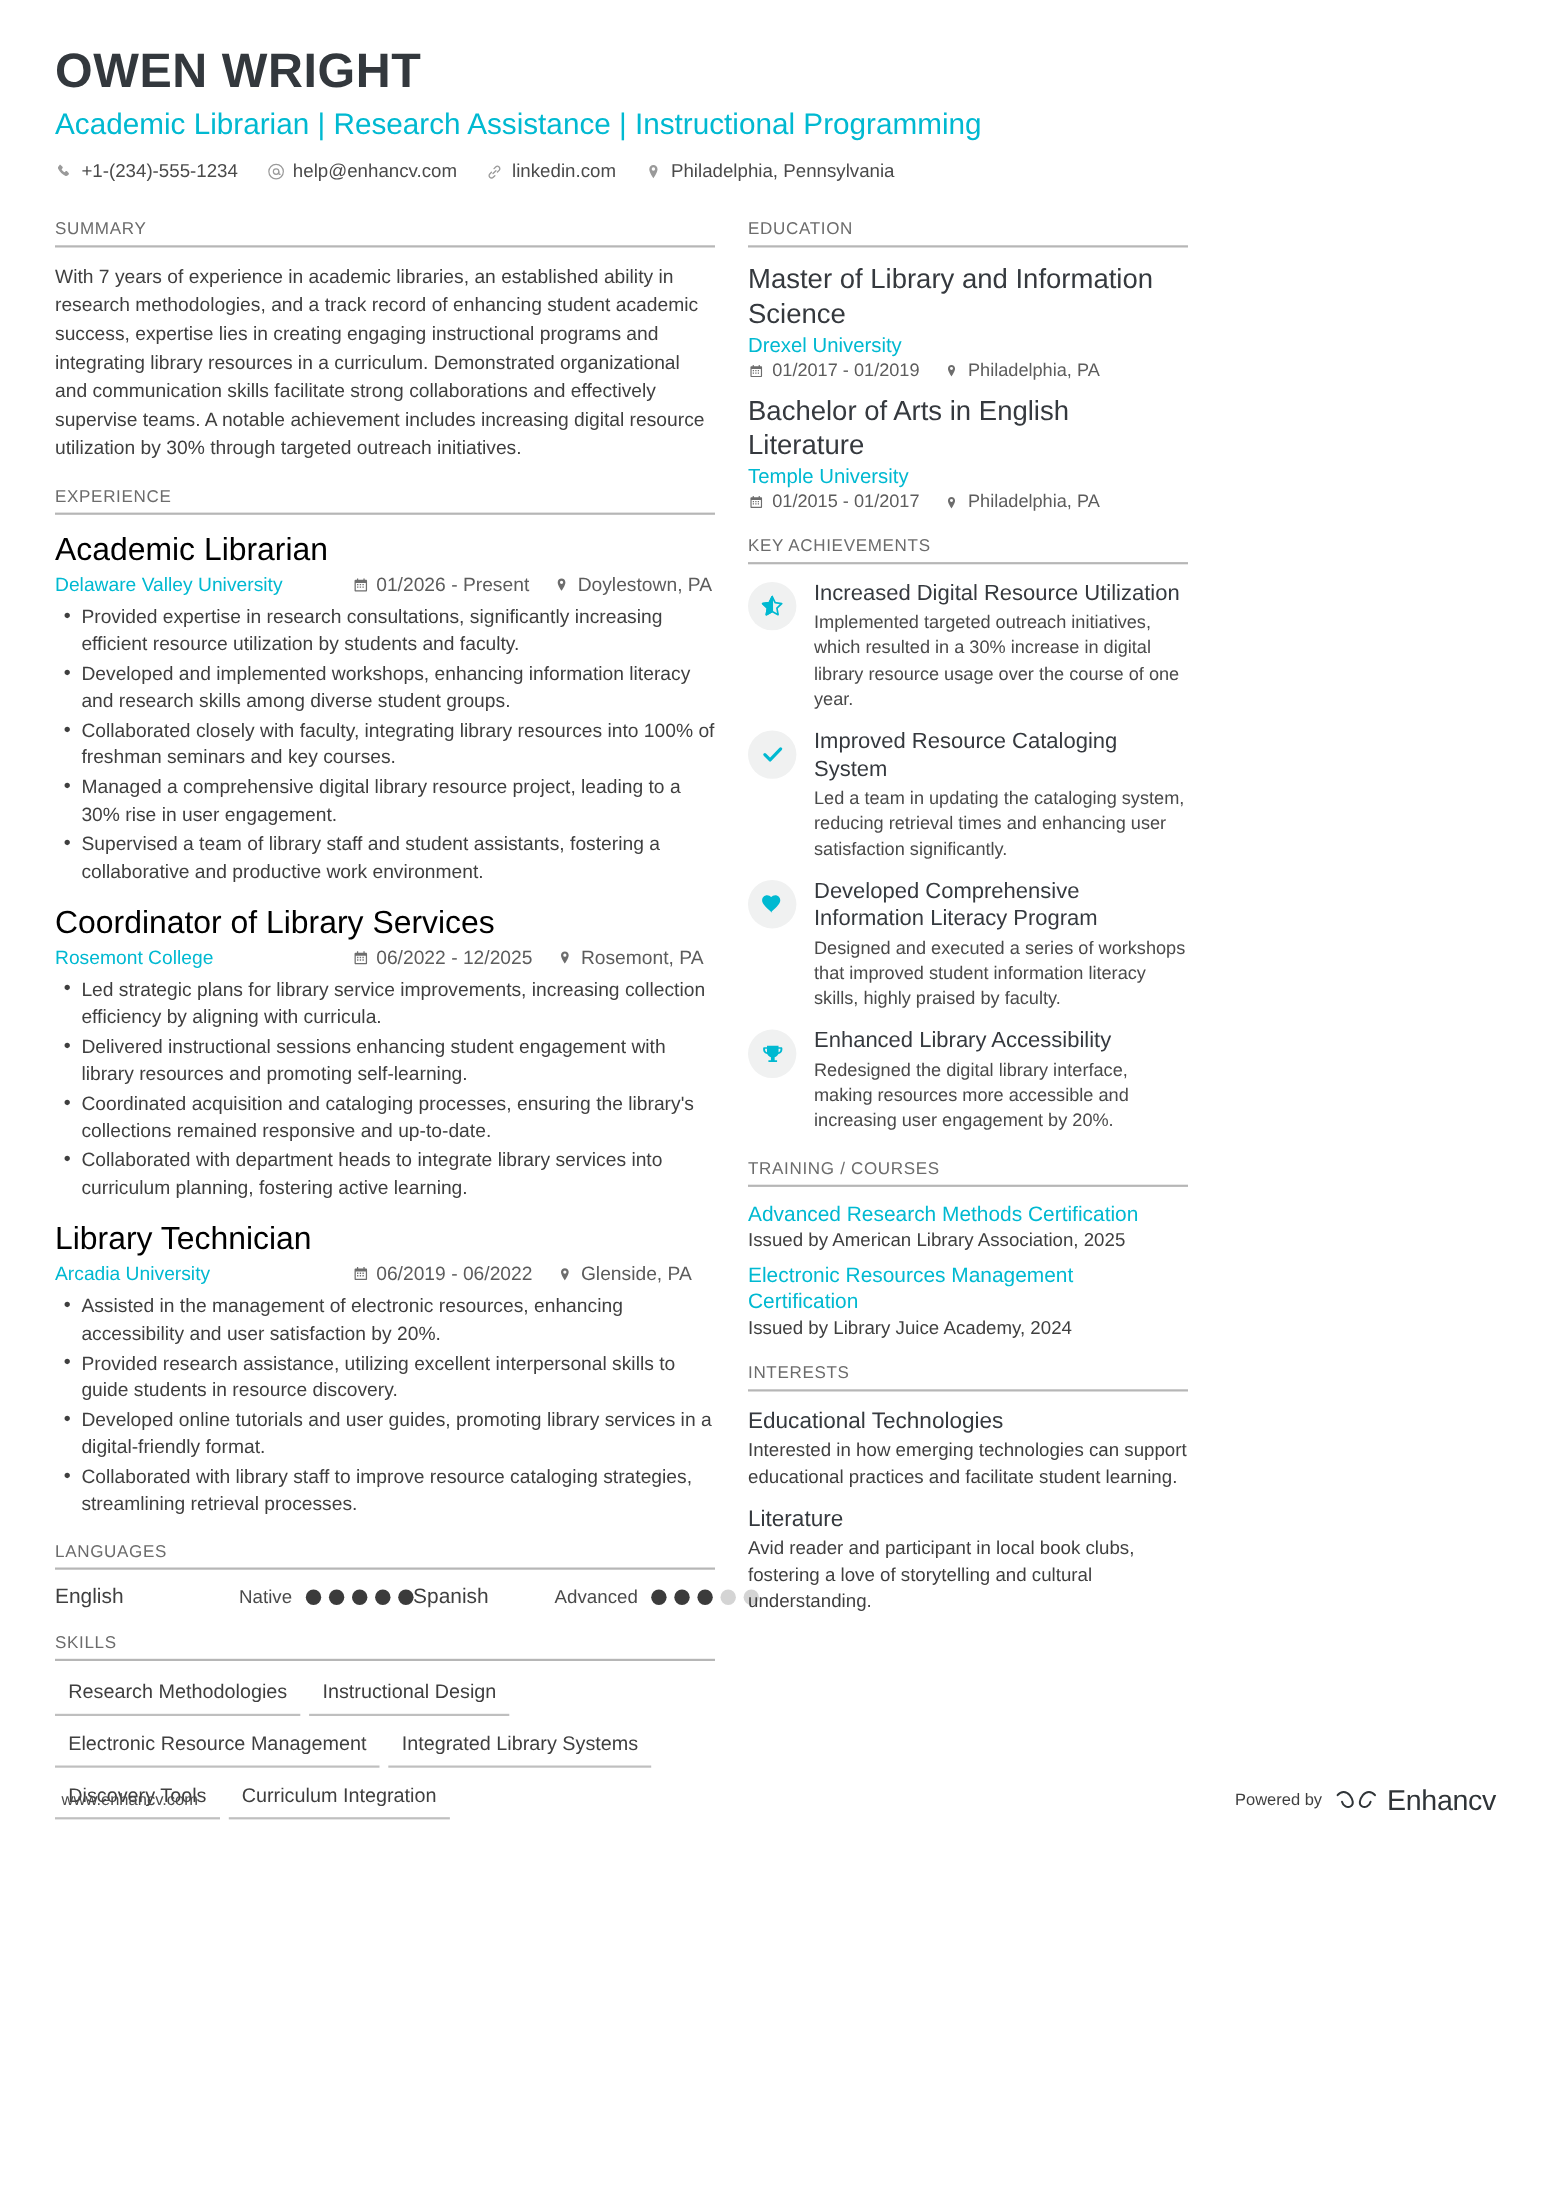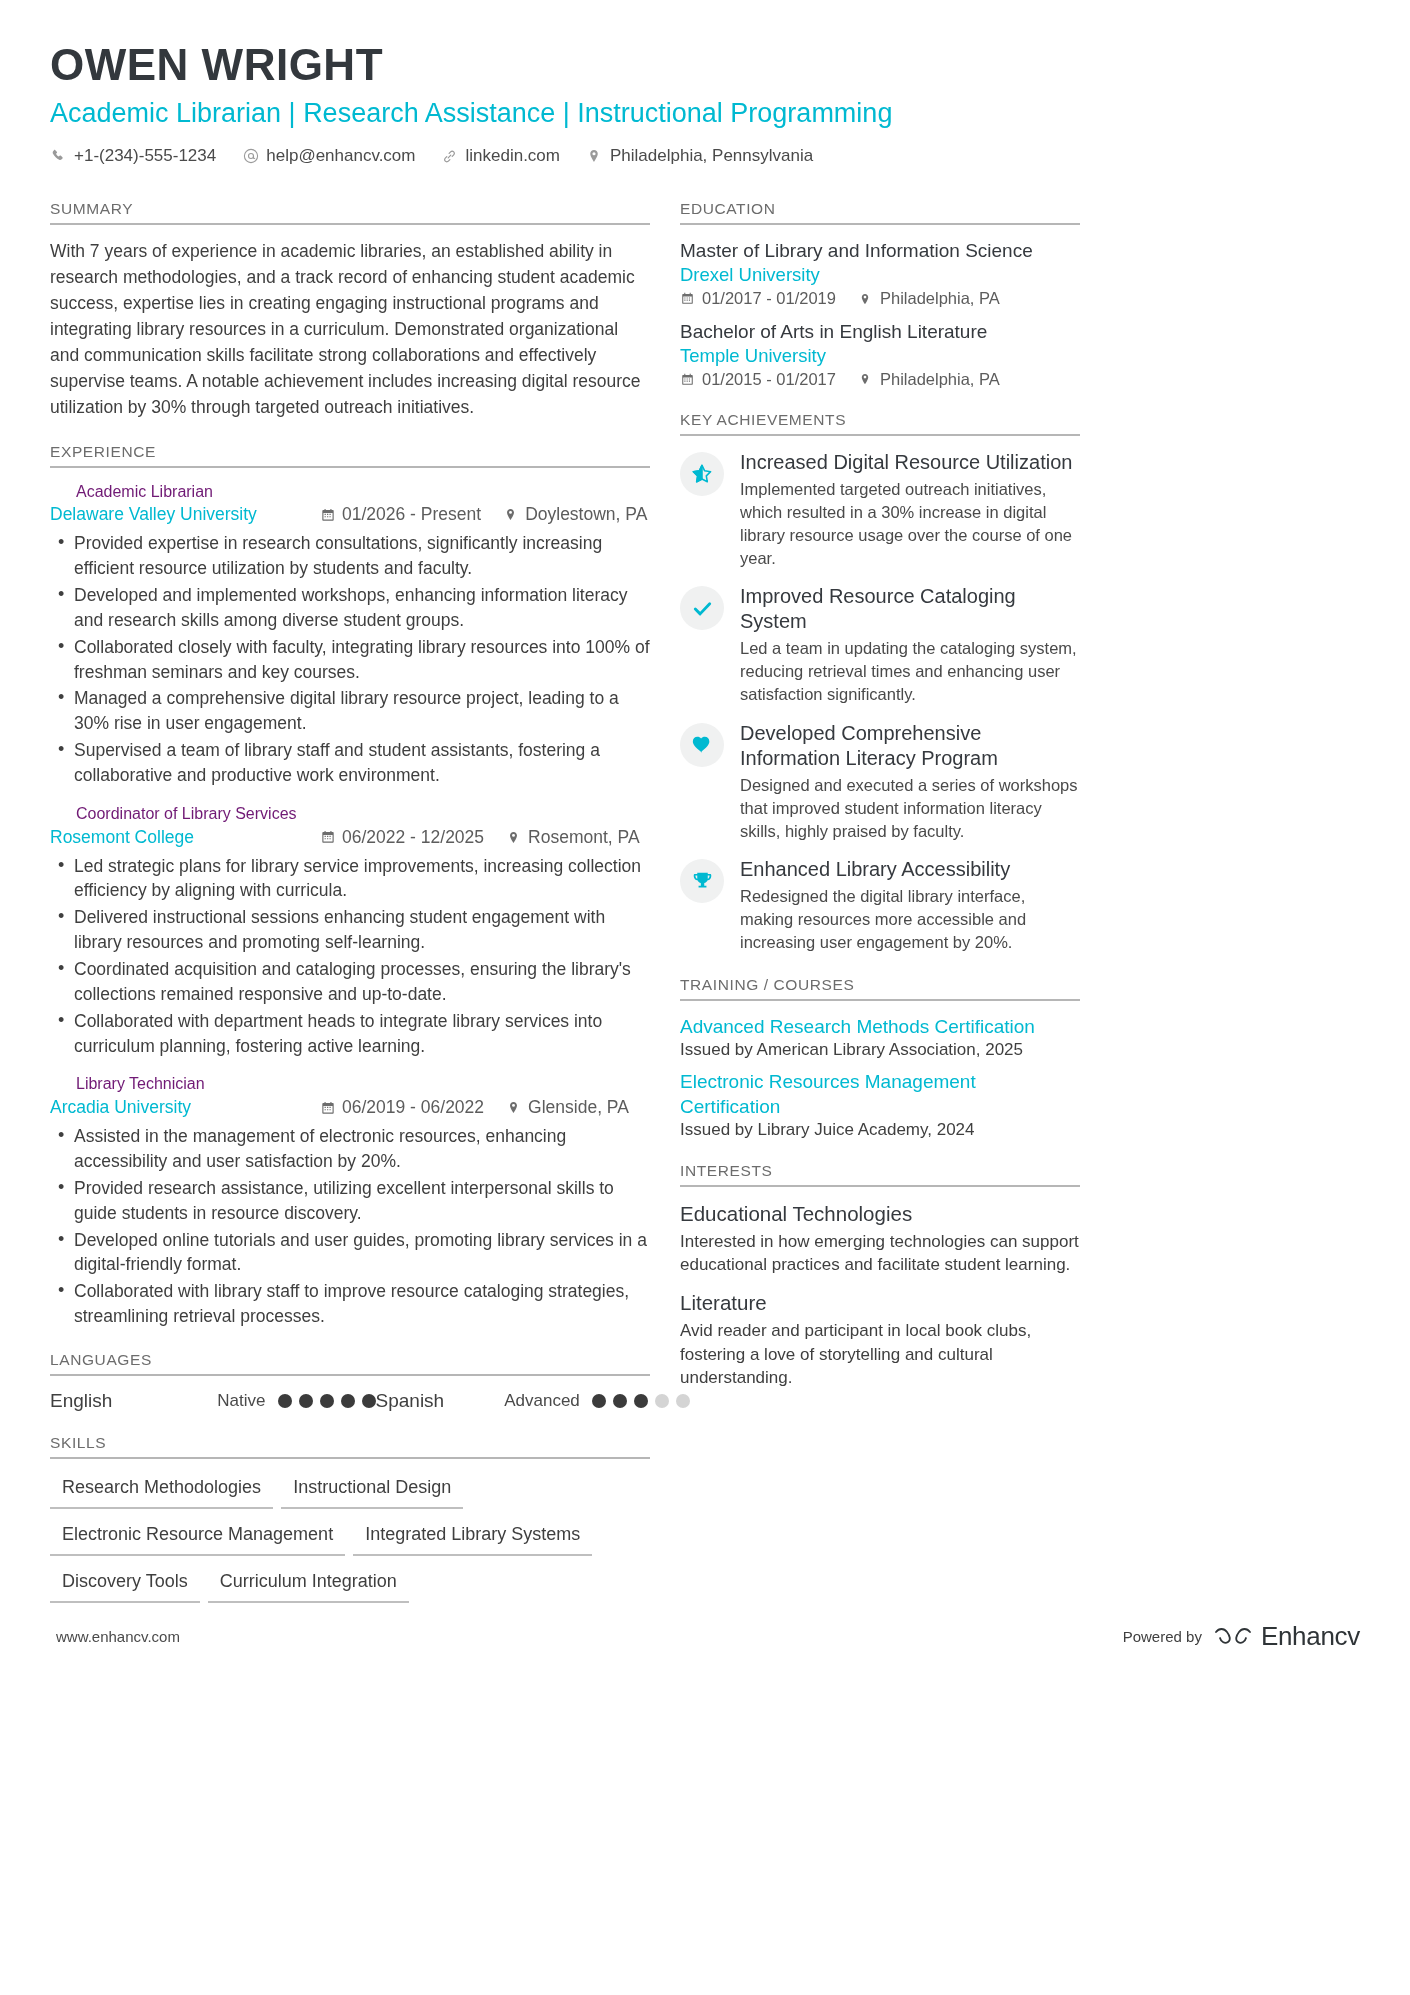--- a/index.html
+++ b/index.html
@@ -86,26 +86,25 @@
   
   .summary-text {
     font-size: 17.5px;
     line-height: 1.48;
     color: #3f3f3f;
   }
 
   
   .job { margin-bottom: 16px; }
   .job-title {
-    font-size: 16px;
-    color: #701a75;
+    font-size: 29px;
+    color: #000000;
     font-weight: normal;
     line-height: 1.3;
     margin-bottom: 2px;
-    margin-left: 26px;
   }
   .job-meta {
     display: flex;
     align-items: center;
     font-size: 17.5px;
     margin-bottom: 6px;
   }
   .job-company {
     color: #00b9d1;
     flex: 0 0 auto;
@@ -185,21 +184,21 @@
     font-size: 18px;
     color: #3f3f3f;
     padding: 4px 12px 9px 12px;
     border-bottom: 2px solid #bfbfbf;
     white-space: nowrap;
   }
 
   
   .edu { margin-bottom: 12px; }
   .edu-degree {
-    font-size: 19px;
+    font-size: 25px;
     color: #35393e;
     line-height: 1.25;
     font-weight: normal;
     margin-bottom: 1px;
   }
   .edu-school {
     font-size: 18.5px;
     color: #00b9d1;
     margin-bottom: 3px;
   }

